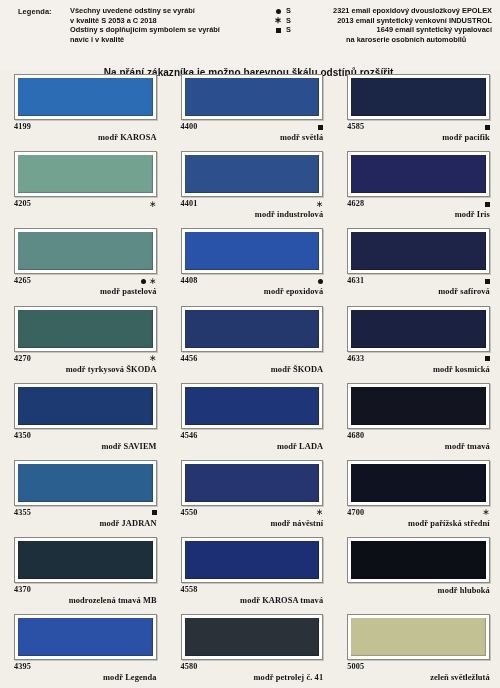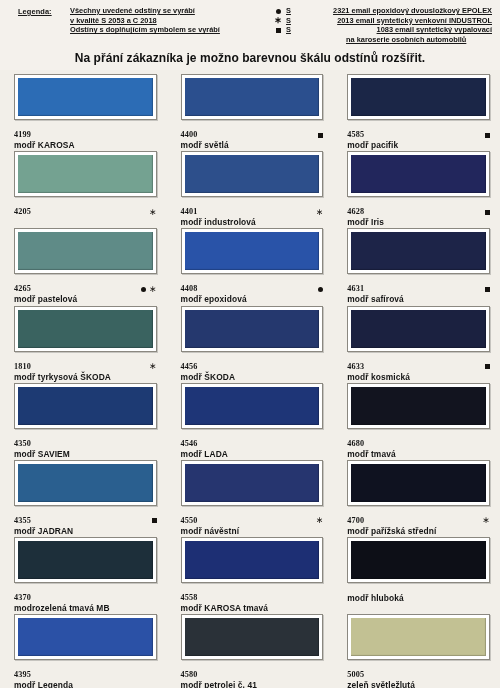--- a/index.html
+++ b/index.html
@@ -22,21 +22,20 @@
     left: 0;
     top: 0;
     width: 500px;
     height: 70px;
     background: #f4f1ec;
   }
   .legend-inner {
     display: flex;
     padding: 6px 8px 0 18px;
     font-family: "Liberation Sans", sans-serif;
-    text-decoration: underline;
   }
   .legend-label {
     font-size: 7.4px;
     font-weight: bold;
     letter-spacing: 0.1px;
     width: 52px;
     flex: 0 0 52px;
     padding-top: 1px;
     color: #111;
   }
@@ -77,23 +76,23 @@
   }
   .lr-cont {
     padding-left: 76px;
     font-size: 7.4px;
     line-height: 9.6px;
     white-space: nowrap;
   }
   .legend-note {
     text-align: center;
     font-family: "Liberation Sans", sans-serif;
-    font-size: 12px;
-    font-weight: bold;
-    margin-top: 7px;
+    font-size: 10px;
+    font-weight: bold;
+    margin-top: 23px;
     color: #111;
     letter-spacing: 0.05px;
   }
 
   
   .sym-circle {
     display: inline-block;
     width: 5px;
     height: 5px;
     border-radius: 50%;
@@ -142,39 +141,40 @@
     box-shadow: 1px 1px 0 rgba(0,0,0,0.18);
   }
   .chip {
     width: 100%;
     height: 100%;
     box-sizing: border-box;
     box-shadow: inset -1px -1px 1px rgba(0,0,0,0.22);
   }
   .meta {
     position: relative;
-    margin-top: 10px;
+    margin-top: 2px;
     height: 24px;
   }
   .code {
     font-family: "Liberation Serif", serif;
     font-size: 8.2px;
     font-weight: bold;
     color: #141414;
     letter-spacing: 0.15px;
     line-height: 10px;
   }
   .name {
-    font-family: Liberation Sans, sans-serif;
+    font-family: Liberation Serif, serif;
     font-size: 8.4px;
     font-weight: bold;
     color: #141414;
     letter-spacing: 0.1px;
     line-height: 11px;
     white-space: nowrap;
+    text-align: right;
   }
   .marks {
     position: absolute;
     right: 0;
     top: 0;
     height: 10px;
     display: flex;
     align-items: center;
     gap: 3px;
   }
@@ -182,36 +182,37 @@
 </head>
 <body>
 
 <div class="legend">
   <div class="legend-inner">
     <div class="legend-label">Legenda:</div>
     <div class="legend-left">
         <div>Všechny uvedené odstíny se vyrábí</div>
         <div>v kvalitě S 2053 a C 2018</div>
         <div>Odstíny s doplňujícím symbolem se vyrábí</div>
+        <div>navíc i v kvalitě</div>
       </div>
     <div class="legend-right">
         <div class="lr-row">
           <span class="lr-sym"><span class="sym-circle"></span></span>
           <span class="lr-s">S</span>
           <span class="lr-txt">2321 email epoxidový dvousložkový EPOLEX</span>
         </div>
         <div class="lr-row">
           <span class="lr-sym"><span class="sym-ast">∗</span></span>
           <span class="lr-s">S</span>
           <span class="lr-txt">2013 email syntetický venkovní INDUSTROL</span>
         </div>
         <div class="lr-row">
           <span class="lr-sym"><span class="sym-square"></span></span>
           <span class="lr-s">S</span>
-          <span class="lr-txt">1083 email syntetický vypalovací</span>
+          <span class="lr-txt">1649 email syntetický vypalovací</span>
         </div>
         <div class="lr-cont">na karoserie osobních automobilů</div>
       </div>
   </div>
   <div class="legend-note">Na přání zákazníka je možno barevnou škálu odstínů rozšířit.</div>
 </div>
 
 <div class="grid">
     <div class="cell">
       <div class="chip-frame">
@@ -317,21 +318,21 @@
         <div class="marks">
           <span class="sym-square"></span>
         </div>
       </div>
     </div>
     <div class="cell">
       <div class="chip-frame">
         <div class="chip" style="background: rgb(58, 99, 96);"></div>
       </div>
       <div class="meta">
-        <div class="code">1810</div>
+        <div class="code">4270</div>
         <div class="name">modř tyrkysová ŠKODA</div>
         <div class="marks">
           <span class="sym-ast">∗</span>
         </div>
       </div>
     </div>
     <div class="cell">
       <div class="chip-frame">
         <div class="chip" style="background: rgb(37, 56, 110);"></div>
       </div>

